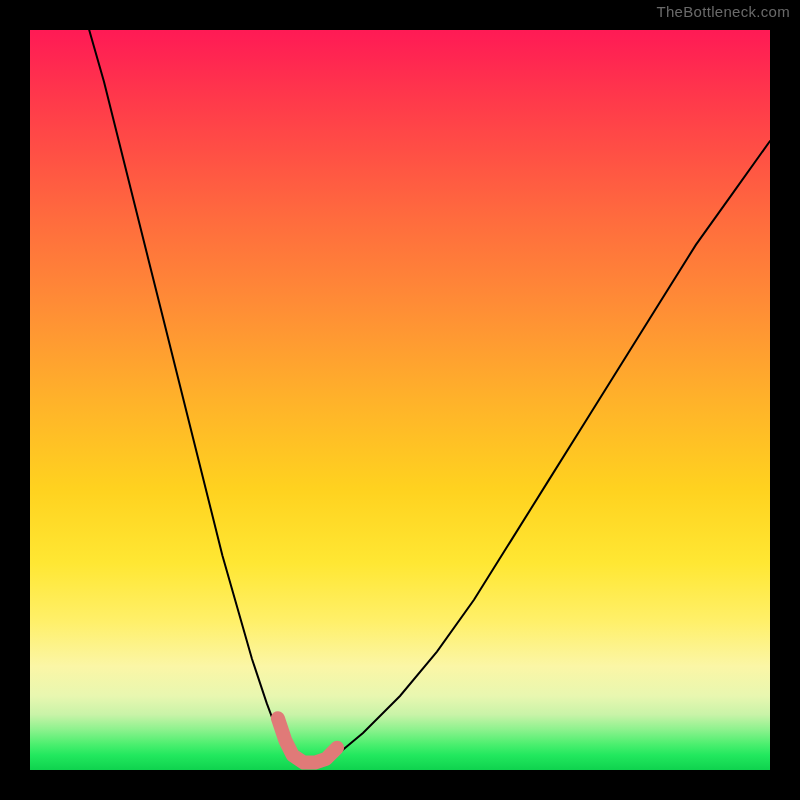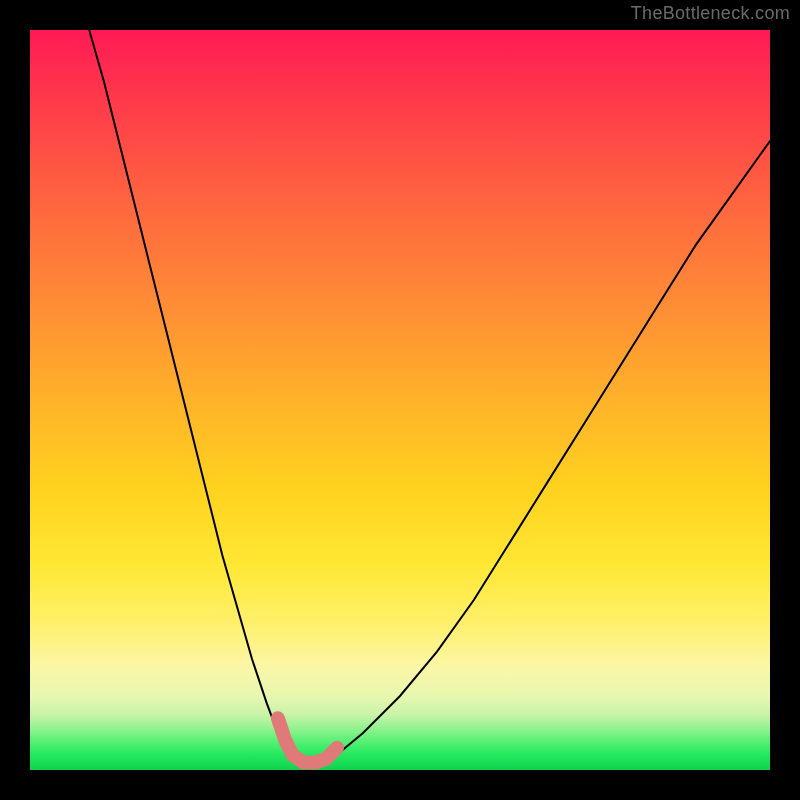--- a/index.html
+++ b/index.html
@@ -43,21 +43,21 @@
       #4cef6f 96.5%,
       #22e85e 98%,
       #0fd24e 100%
     );
   }
   .watermark {
     position: absolute;
     top: 3px;
     right: 10px;
     color: #6a6a6a;
-    font-size: 18px;
+    font-size: 15px;
     letter-spacing: 0.3px;
     user-select: none;
   }
   svg.curves {
     position: absolute;
     left: 0;
     top: 0;
     width: 740px;
     height: 740px;
     overflow: visible;

